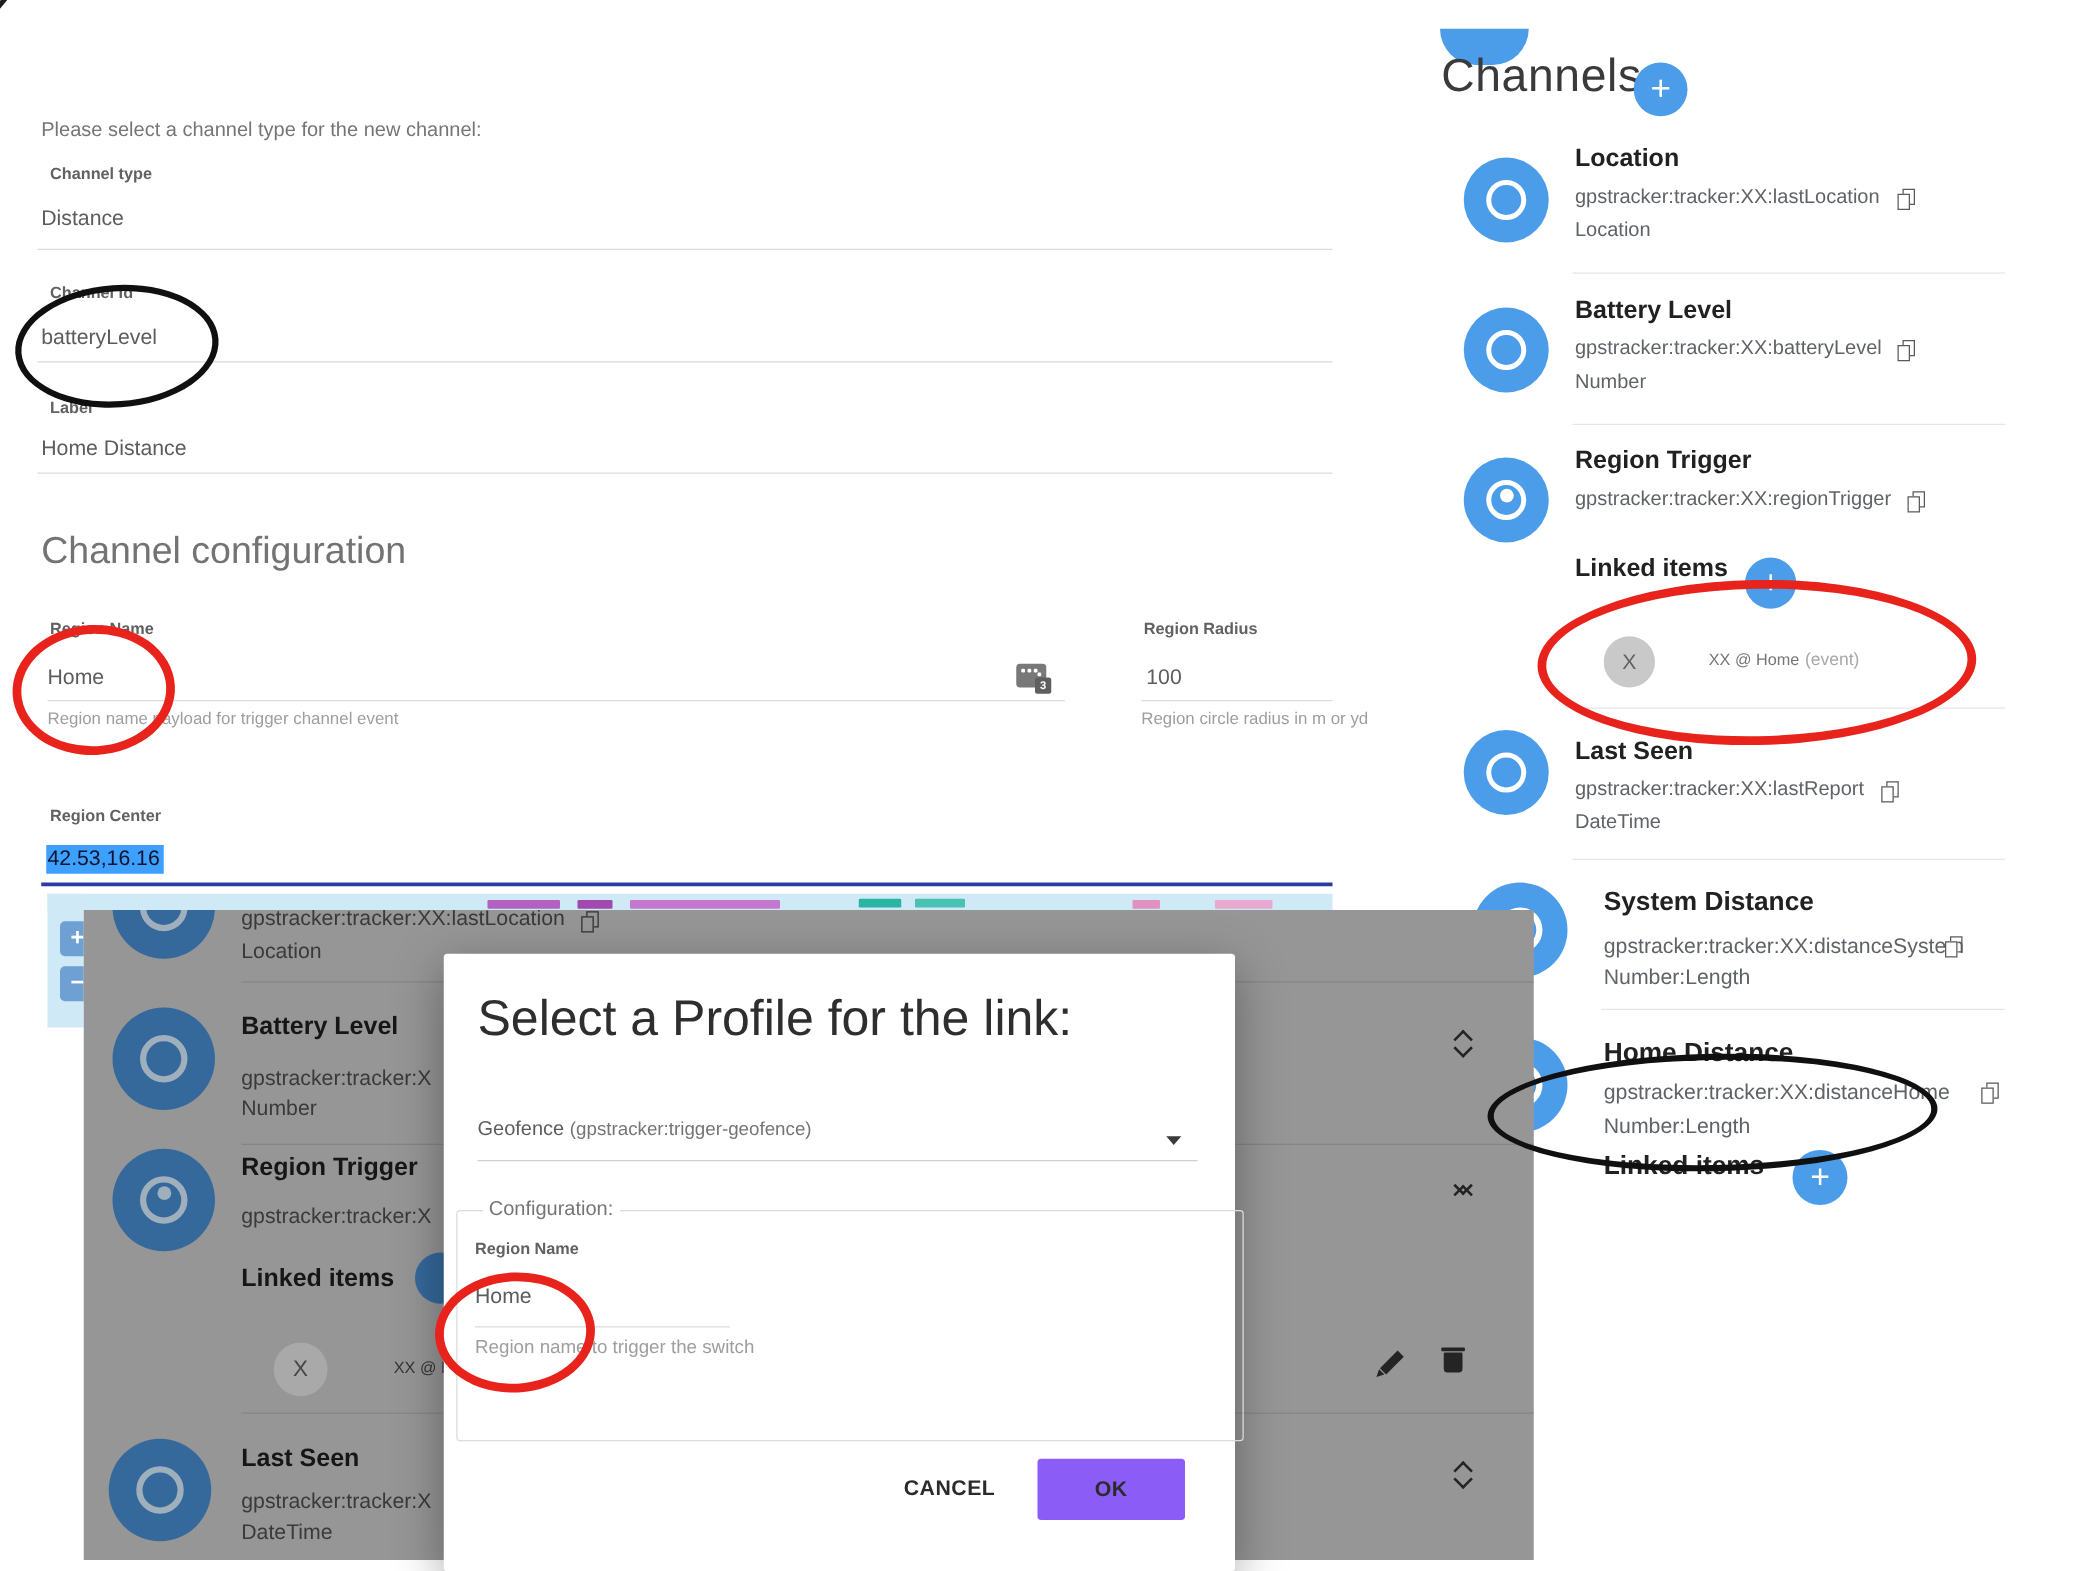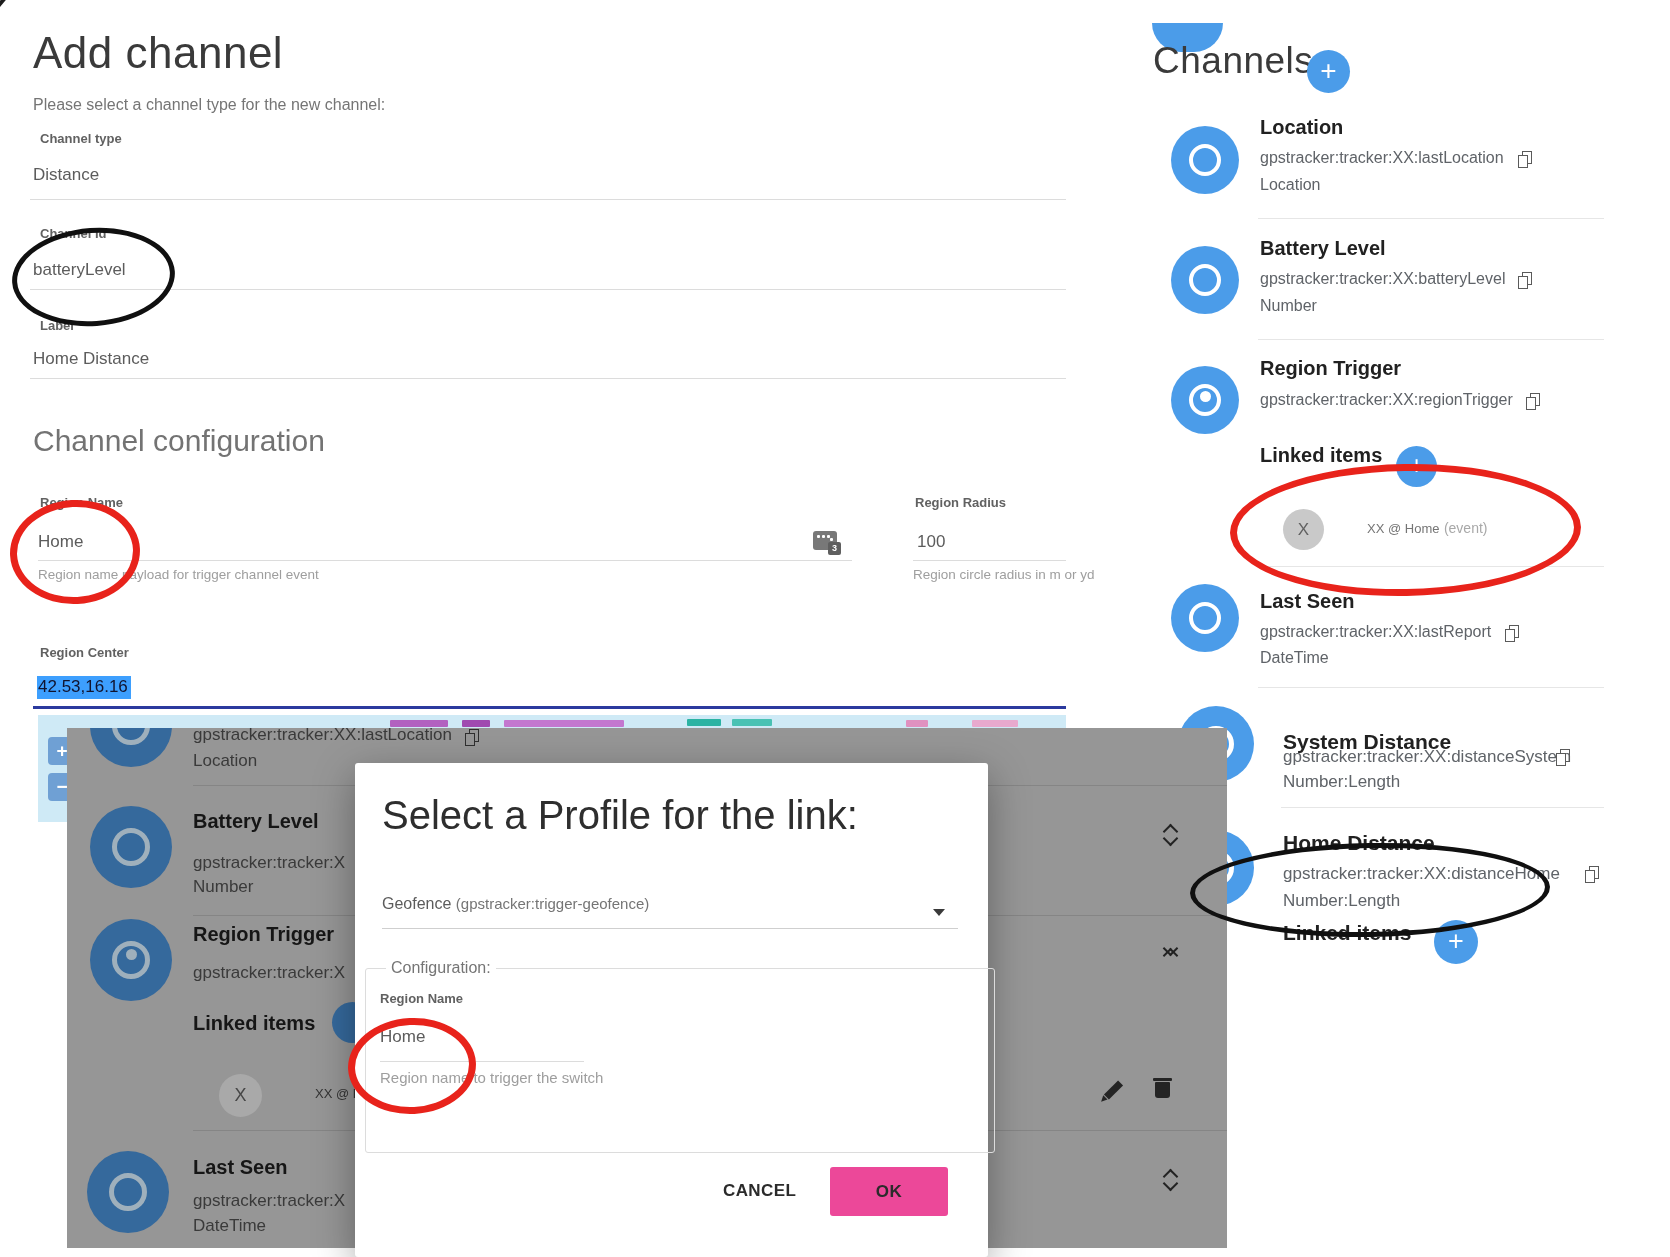--- a/index.html
+++ b/index.html
@@ -70,35 +70,34 @@
   .trash::before{content:"";position:absolute;left:-2px;top:-4px;width:19px;height:3px;background:#242424;border-radius:1px;}
   
   #modal{background:#fff;border-radius:3px;box-shadow:0 12px 40px rgba(0,0,0,.35);z-index:10;}
   #modal .title{font-size:40px;font-weight:300;color:#2e2e2e;}
   .ddvalue{font-size:16px;color:#5c5c5c;}
   .dddetail{font-size:15px;color:#757575;}
   .caret{width:0;height:0;border-left:6px solid transparent;border-right:6px solid transparent;border-top:7px solid #3a3a3a;}
   #modal fieldset{border:1px solid #dcdcdc;border-radius:3px;margin:0;position:relative;}
   #modal legend{color:#757575;font-size:16px;padding:0 5px;margin-left:8px;}
   .btn-text{font-size:17px;font-weight:600;color:#2b2b2b;letter-spacing:.4px;background:none;border:none;padding:0;}
-  .btn-ok{background:#ec4899;border:none;border-radius:3px;font-size:17px;font-weight:600;color:#2b2b2b;letter-spacing:.4px;}
+  .btn-ok{background:#8b5cf6;border:none;border-radius:3px;font-size:17px;font-weight:600;color:#2b2b2b;letter-spacing:.4px;}
   
   .ann{border-radius:50%;z-index:20;pointer-events:none;}
   .ann.red{border:7px solid #e8231b;}
   .ann.black{border:5px solid #101010;}
   .halfdisc{background:#4b9ce9;border-radius:0 0 36px 36px;}
 </style>
 </head>
 <body>
 
 <div id="root">
 
   <div class="abs" style="left:-3px;top:-4px;width:4px;height:18px;background:#1c1c1c;transform:rotate(40deg);"></div>
 
-  <div class="abs h1" style="left:33px;top:28px;">Add channel</div>
   <div class="abs sub" style="left:33px;top:96px;">Please select a channel type for the new channel:</div>
 
   <div class="abs lbl" style="left:40px;top:131px;">Channel type</div>
   <div class="abs val" style="left:33px;top:165px;">Distance</div>
   <div class="abs uline" style="left:30px;top:199px;width:1036px;"></div>
 
   <div class="abs lbl" style="left:40px;top:226px;">Channel Id</div>
   <div class="abs val" style="left:33px;top:260px;">batteryLevel</div>
   <div class="abs uline" style="left:30px;top:289px;width:1036px;"></div>
 
@@ -183,21 +182,21 @@
     </div>
   <div class="abs rtitle" style="left:1260px;top:590px;">Last Seen</div>
   <div class="abs rcode" style="left:1260px;top:623px;">gpstracker:tracker:XX:lastReport</div>
   <span class="abs copy" style="left:1505px;top:625px;"></span>
   <div class="abs rtype" style="left:1260px;top:649px;">DateTime</div>
   <div class="abs sep" style="left:1258px;top:687px;width:346px;"></div>
 
   <div class="abs cicon" style="left:1178px;top:706px;width:76px;height:76px;">
       <span class="cring" style="width:26px;height:26px;border-width:5px;"></span>
     </div>
-  <div class="abs rtitle big" style="left:1283px;top:710px;font-size:21px;font-weight:700;margin-top:20px;">System Distance</div>
+  <div class="abs rtitle big" style="left:1283px;top:710px;font-size:21px;font-weight:700;">System Distance</div>
   <div class="abs rcode" style="left:1283px;top:747px;font-size:17px;">gpstracker:tracker:XX:distanceSystem</div>
   <span class="abs copy" style="left:1556px;top:749px;"></span>
   <div class="abs rtype" style="left:1283px;top:772px;font-size:17px;">Number:Length</div>
   <div class="abs sep" style="left:1281px;top:807px;width:323px;"></div>
 
   <div class="abs cicon" style="left:1178px;top:830px;width:76px;height:76px;">
       <span class="cring" style="width:26px;height:26px;border-width:5px;"></span>
     </div>
   <div class="abs rtitle" style="left:1283px;top:831px;font-size:21px;">Home Distance</div>
   <div class="abs rcode" style="left:1283px;top:864px;font-size:17px;">gpstracker:tracker:XX:distanceHome</div>

